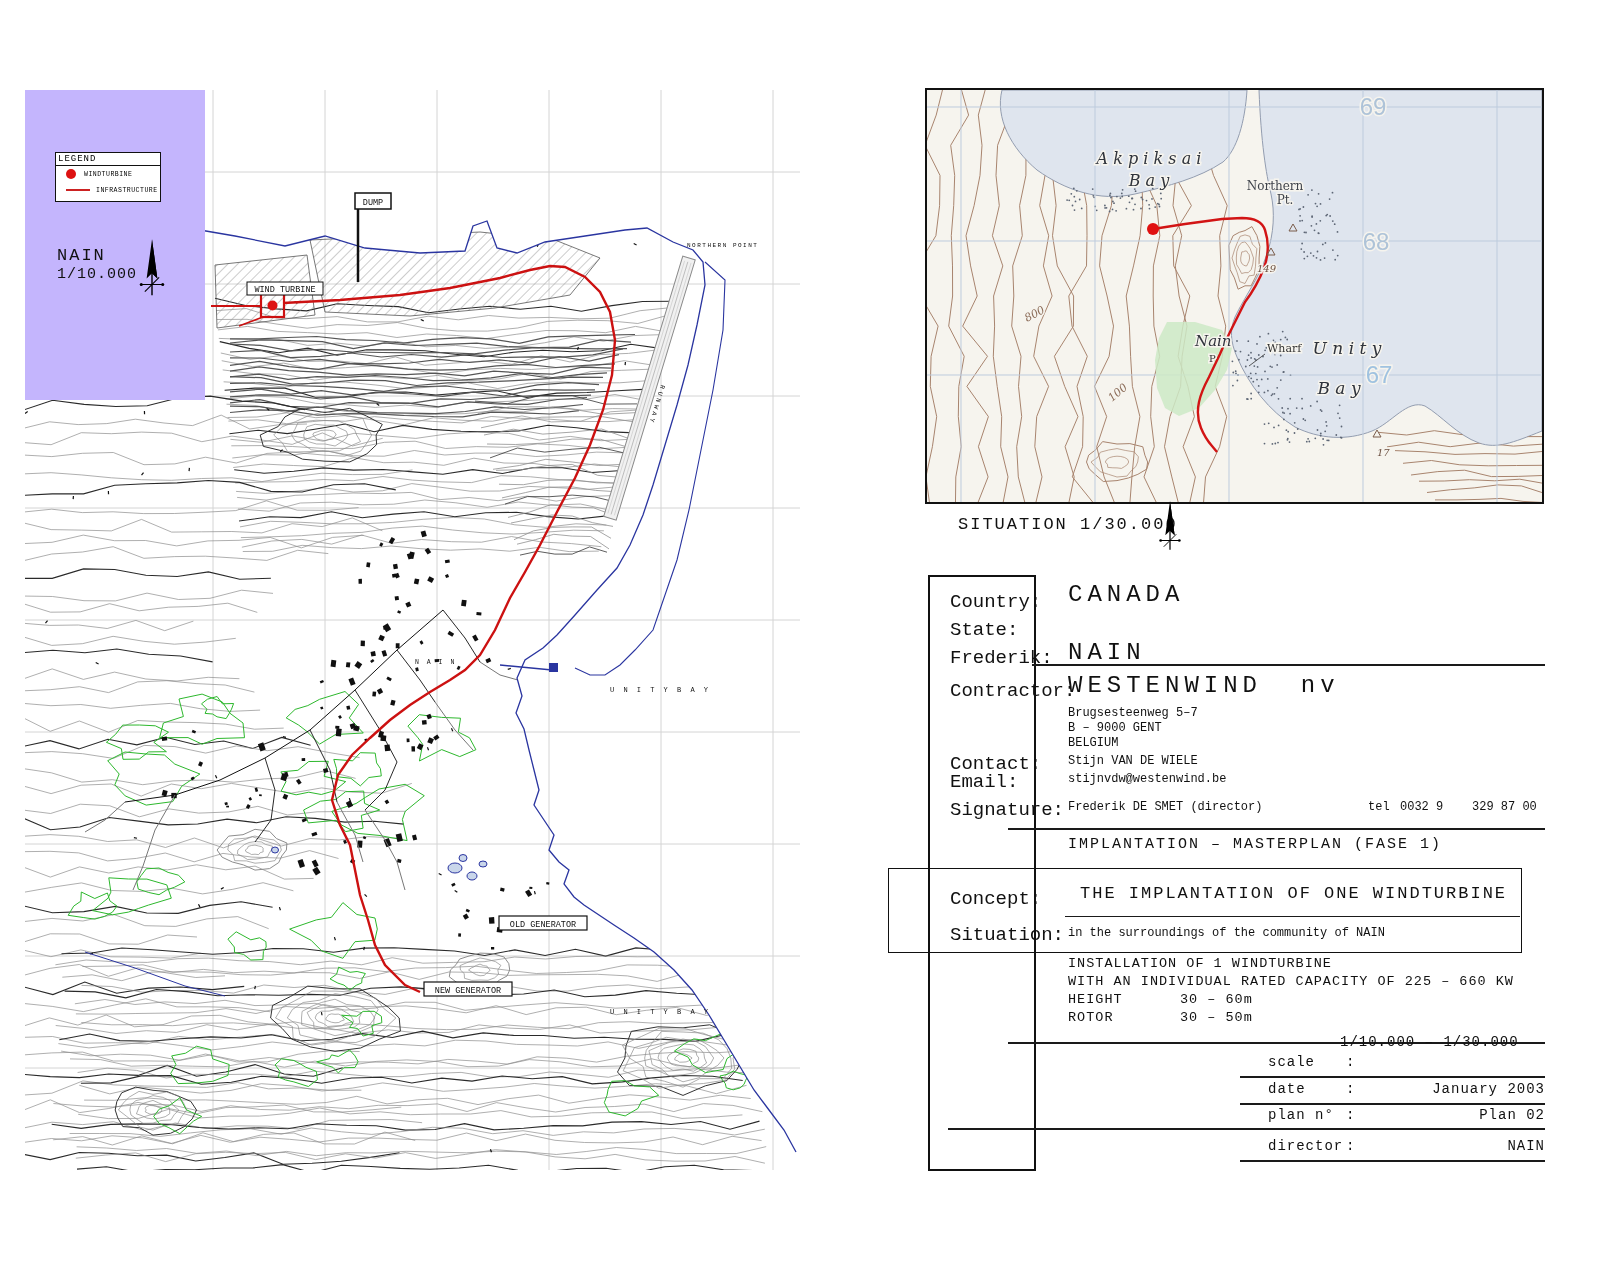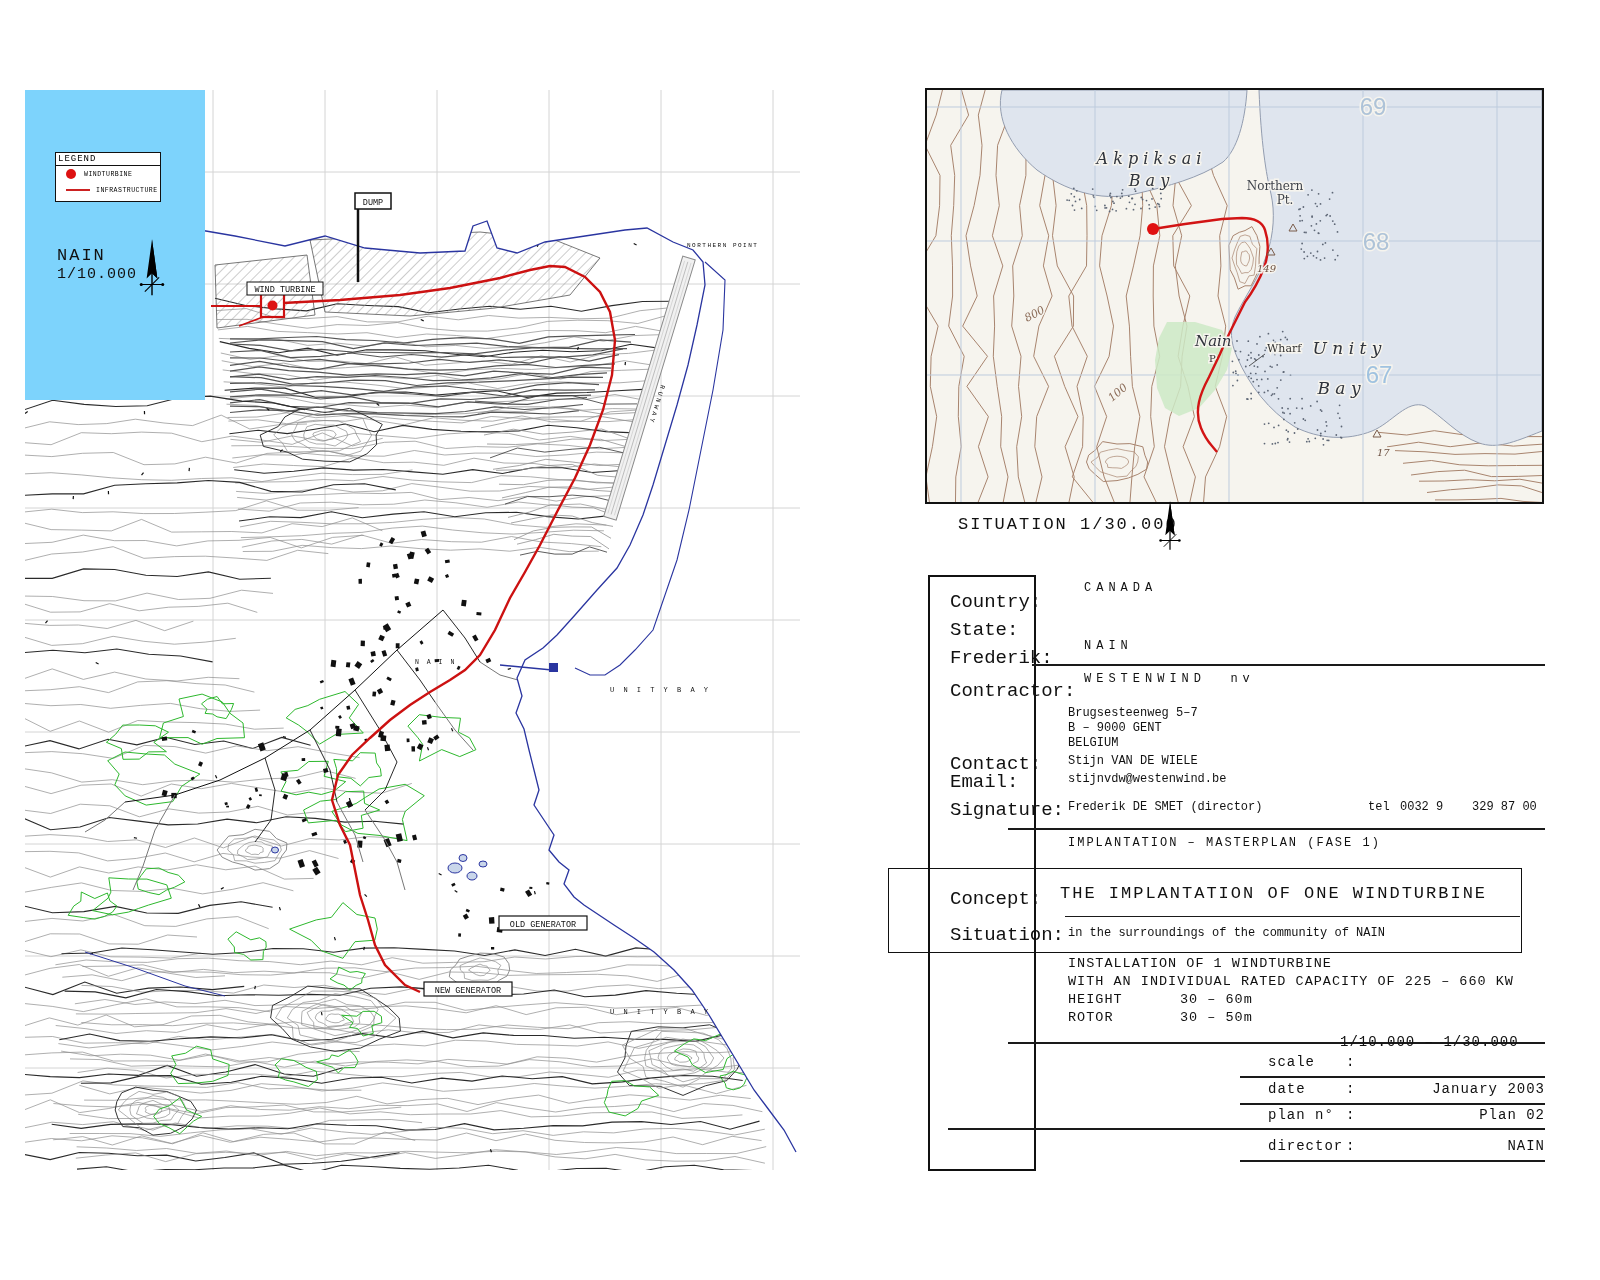--- a/index.html
+++ b/index.html
@@ -1,35 +1,35 @@
 <!DOCTYPE html>
 <html><head>
 <meta charset="utf-8">
 <style>
   html,body{margin:0;padding:0;background:#ffffff;width:1600px;height:1280px;overflow:hidden;}
   .abs{position:absolute;}
   .mono{font-family:"Liberation Mono",monospace;color:#111;white-space:pre;}
   .rule{position:absolute;background:#1a1a1a;height:2px;}
   
-  #info-panel{left:25px;top:90px;width:180px;height:310px;background:#7dd3fc;z-index:5;}
+  #info-panel{left:25px;top:90px;width:180px;height:310px;background:#c4b5fd;z-index:5;}
   #legend-box{position:absolute;left:30px;top:62px;width:104px;height:48px;border:1.5px solid #111;background:#fff;}
   #legend-box .hdr{font-family:"Liberation Mono",monospace;font-size:9px;border-bottom:1px solid #111;padding:1px 2px;letter-spacing:1px;}
   .leg-row{display:flex;align-items:center;height:16px;padding-left:10px;}
   .leg-dot{width:10px;height:10px;border-radius:50%;background:#dd1111;margin-right:8px;flex:0 0 auto;}
   .leg-line{width:24px;height:2.5px;background:#cc2222;margin-right:6px;flex:0 0 auto;}
   .leg-txt{font-family:"Liberation Mono",monospace;font-size:6.5px;letter-spacing:0.5px;}
   #map-name{position:absolute;left:32px;top:156px;font-size:17px;letter-spacing:2px;}
   #map-scale{position:absolute;left:32px;top:176px;font-size:15px;letter-spacing:1px;}
   
   #sit-caption{left:958px;top:515px;font-size:17px;letter-spacing:2px;}
   
   .tb-lab{font-size:19px;}
-  .tb-big{font-size:12px;letter-spacing:5px;margin-left:16px;}
+  .tb-big{font-size:24px;letter-spacing:5px;}
   .tb-med{font-size:12px;text-align:right;}
-  .tb-mp{font-size:12px;letter-spacing:2px;text-align:right;}
+  .tb-mp{font-size:15px;letter-spacing:2px;text-align:right;}
   .tb-con{font-size:17px;letter-spacing:2px;}
   .tb-inst{font-size:13.5px;letter-spacing:1px;}
   .tb-meta{font-size:14px;letter-spacing:1px;}
   svg text{user-select:none;}
   .boxlab{font-family:"Liberation Mono",monospace;font-size:8.5px;fill:#111;}
   .tinylab{font-family:"Liberation Mono",monospace;fill:#111;}
   .ser{font-family:"DejaVu Serif",serif;font-style:italic;fill:#30343c;}
   .halo{paint-order:stroke;stroke:#f6f4ee;stroke-width:3px;}
 </style>
 </head>
@@ -869,21 +869,21 @@
   <div class="abs mono tb-big" style="left:188px;top:102px">WESTENWIND  nv</div>
   <div class="abs mono tb-med" style="left:188px;top:136px">Brugsesteenweg 5–7</div>
   <div class="abs mono tb-med" style="left:188px;top:151px">B – 9000 GENT</div>
   <div class="abs mono tb-med" style="left:188px;top:166px">BELGIUM</div>
   <div class="abs mono tb-med" style="left:188px;top:184px">Stijn VAN DE WIELE</div>
   <div class="abs mono tb-med" style="left:188px;top:202px">stijnvdw@westenwind.be</div>
   <div class="abs mono tb-med" style="left:188px;top:230px">Frederik DE SMET (director)</div>
   <div class="abs mono tb-med" style="left:488px;top:230px">tel</div>
   <div class="abs mono tb-med" style="left:520px;top:230px;width:125px;text-align:center">0032 9    329 87 00</div>
   <div class="abs mono tb-mp" style="left:188px;top:266px">IMPLANTATION – MASTERPLAN (FASE 1)</div>
-  <div class="abs mono tb-con" style="left:180px;top:314px">THE IMPLANTATION OF ONE WINDTURBINE</div>
+  <div class="abs mono tb-con" style="left:200px;top:314px">THE IMPLANTATION OF ONE WINDTURBINE</div>
   <div class="abs mono tb-med" style="left:188px;top:356px">in the surroundings of the community of NAIN</div>
 
   <div class="abs mono tb-inst" style="left:188px;top:386px">INSTALLATION OF 1 WINDTURBINE</div>
   <div class="abs mono tb-inst" style="left:188px;top:404px">WITH AN INDIVIDUAL RATED CAPACITY OF 225 – 660 KW</div>
   <div class="abs mono tb-inst" style="left:188px;top:422px">HEIGHT</div>
   <div class="abs mono tb-inst" style="left:300px;top:422px">30 – 60m</div>
   <div class="abs mono tb-inst" style="left:188px;top:440px">ROTOR</div>
   <div class="abs mono tb-inst" style="left:300px;top:440px">30 – 50m</div>
 
   <div class="abs mono tb-meta" style="left:388px;top:484px">scale</div>

